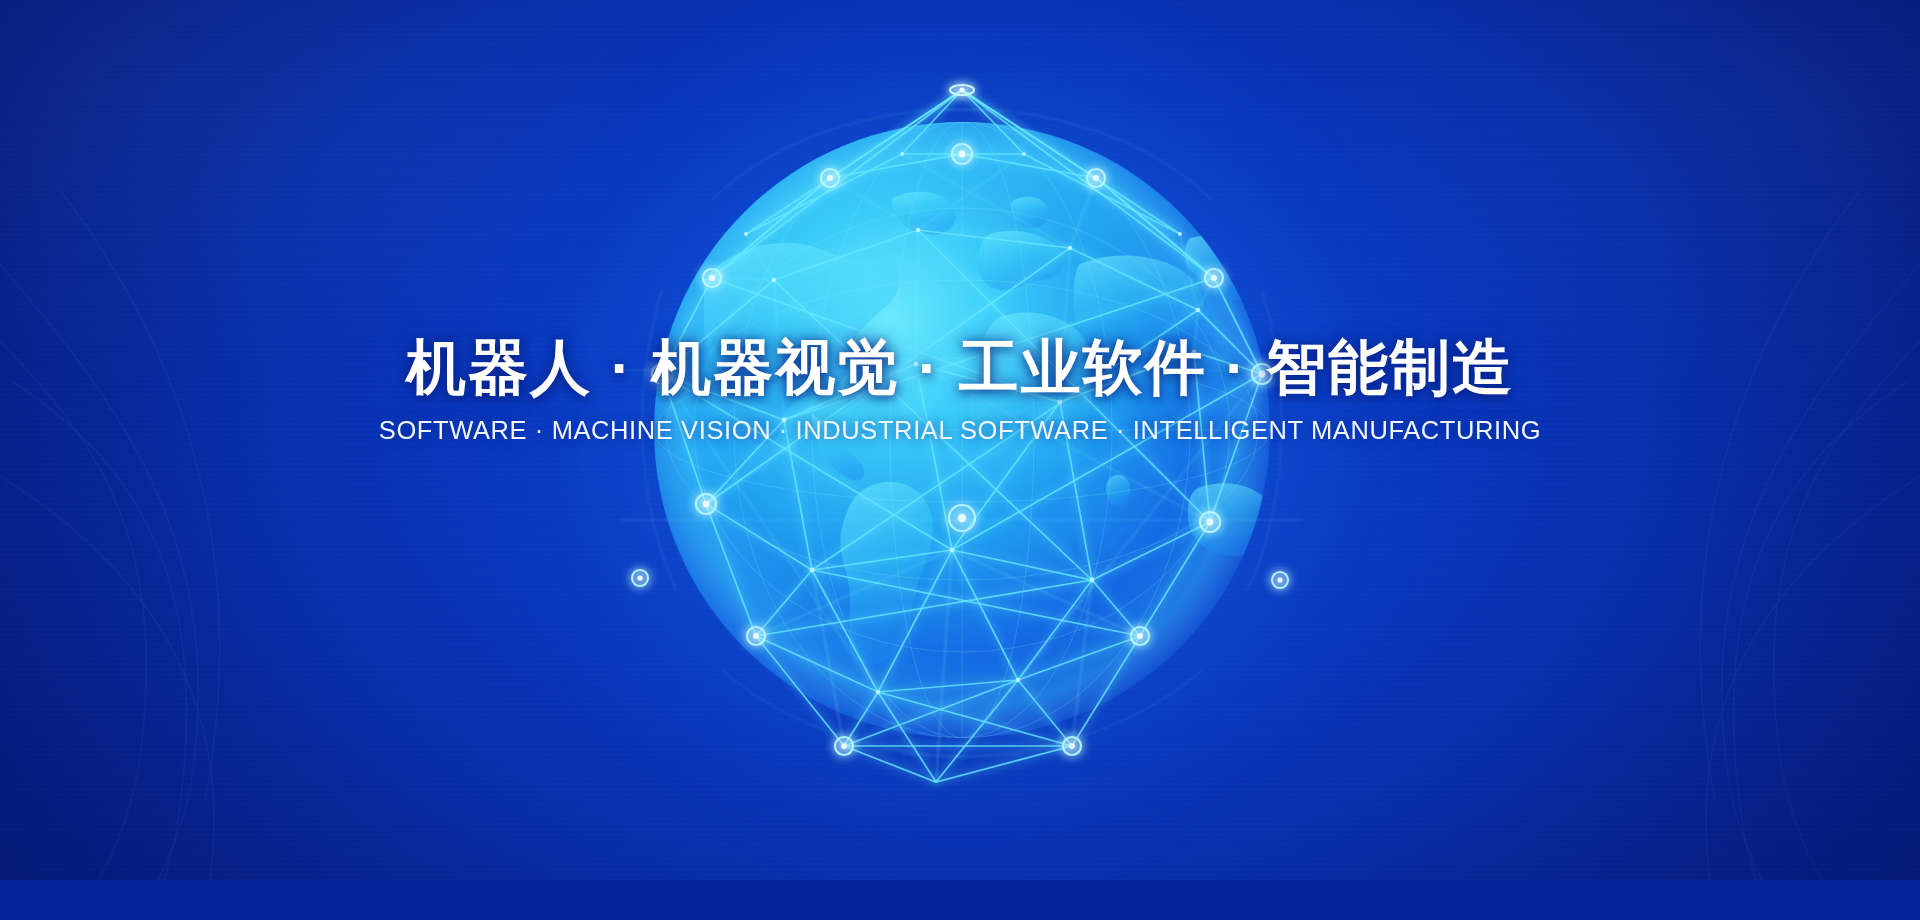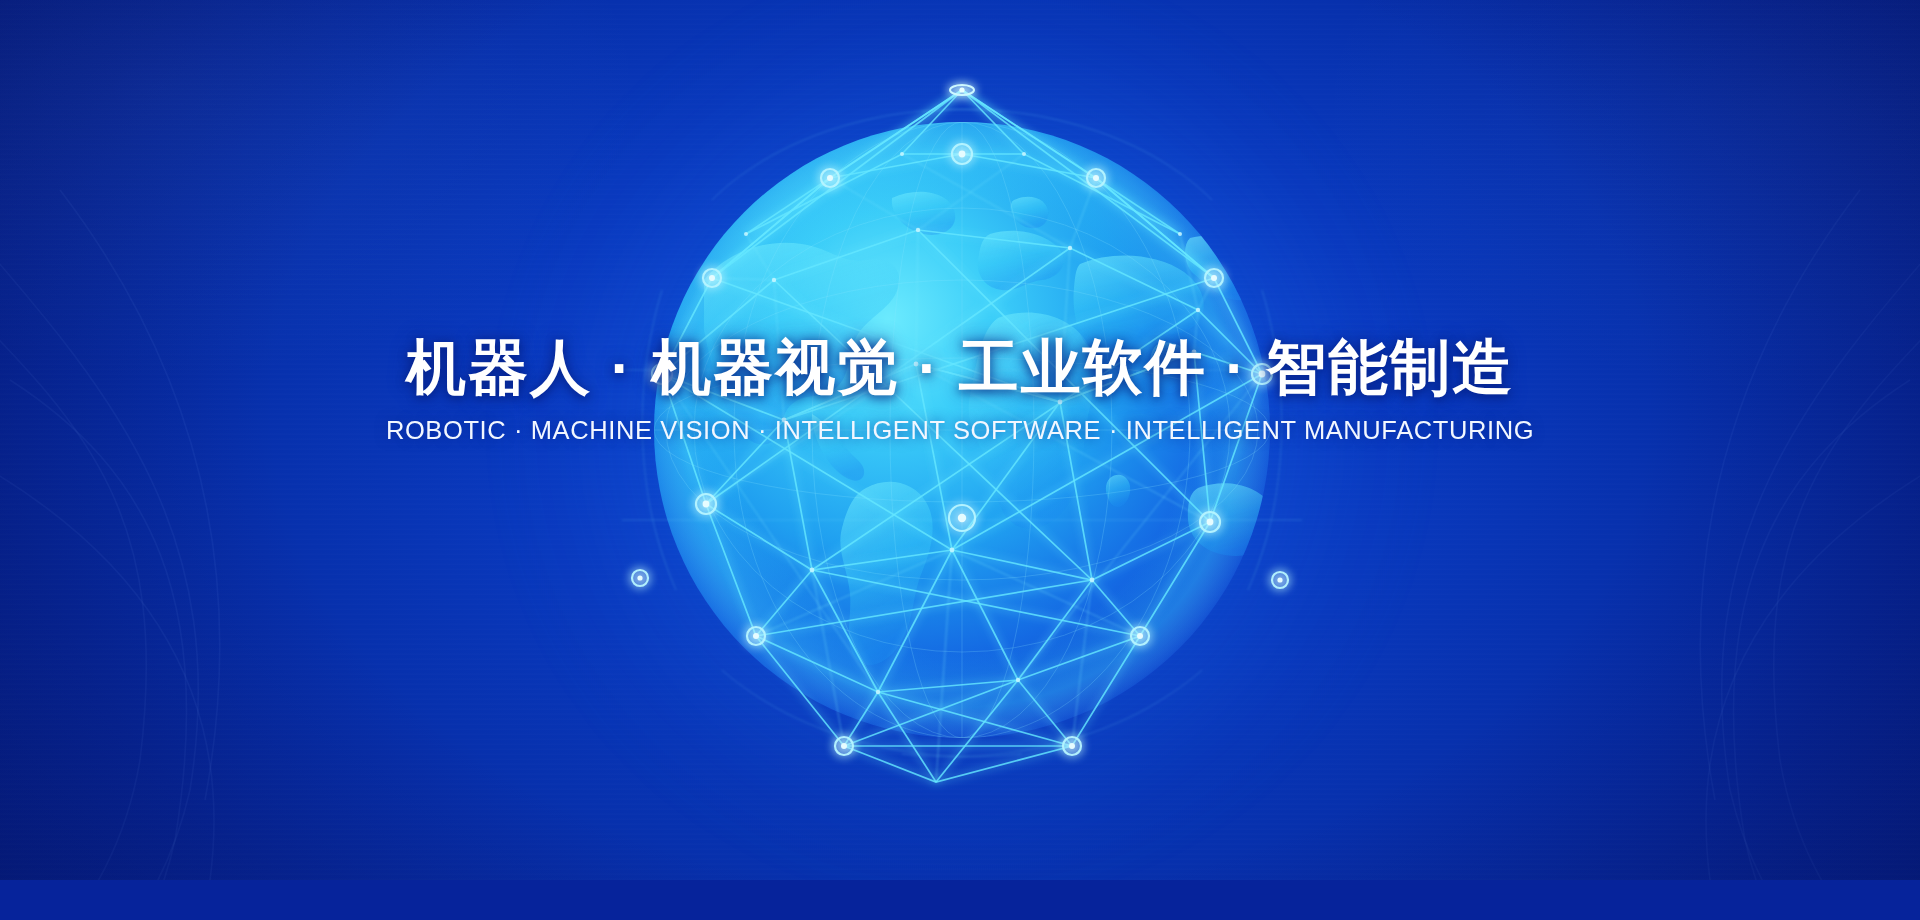--- a/index.html
+++ b/index.html
@@ -387,16 +387,16 @@
         <ellipse cx="0" cy="-340" rx="12" ry="5" fill="none" stroke="#cdf8ff" stroke-width="2"></ellipse>
         <circle cx="0" cy="-340" r="2.6" fill="#eaffff"></circle>
       </g>
     </svg>
   </div>
 
   <div class="vignette"></div>
 
   <div id="headline-block">
     <div id="headline">机器人 · 机器视觉 · 工业软件 · 智能制造</div>
-    <div id="subhead">ROBOTIC · MACHINE VISION · INTELLIGENT SOFTWARE · INTELLIGENT MANUFACTURING</div>
+    <div id="subhead">SOFTWARE · MACHINE VISION · INDUSTRIAL SOFTWARE · INTELLIGENT MANUFACTURING</div>
   </div>
 
 </div>
 
 </body></html>

